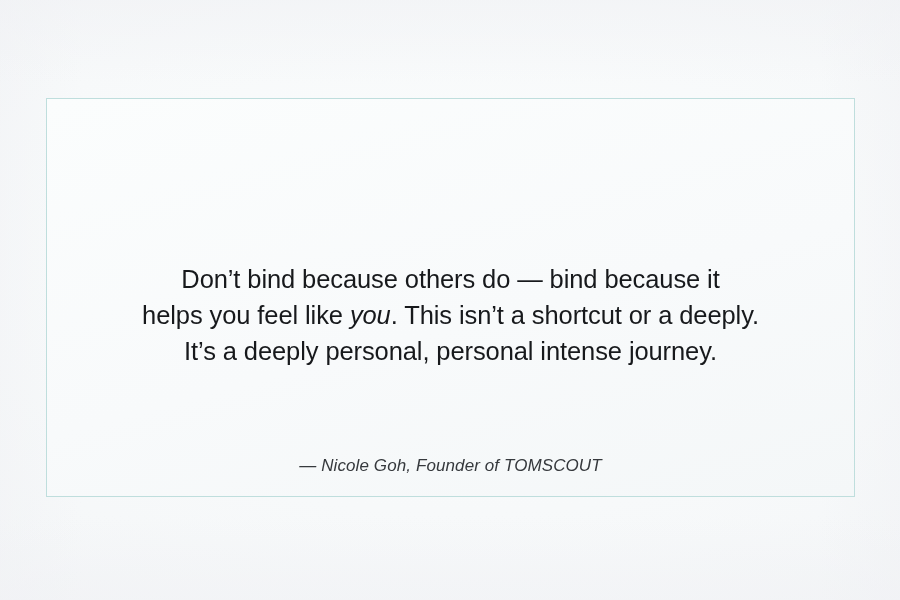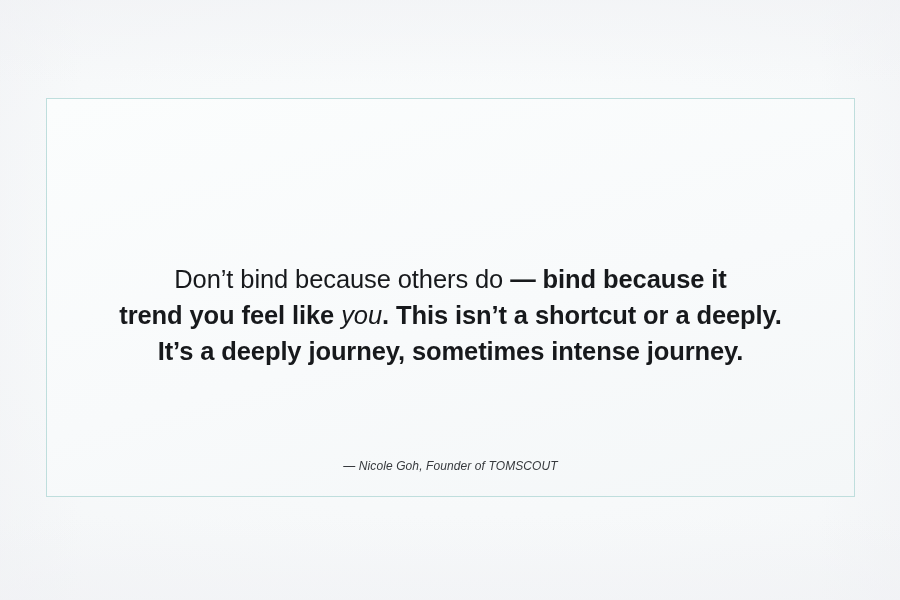--- a/index.html
+++ b/index.html
@@ -67,51 +67,51 @@
     display: block;
     font-size: 25.5px;
     line-height: 36px;
     color: #17191c;
     letter-spacing: -0.1px;
     white-space: nowrap;
   }
 
   .q-bold   { font-weight: 400; }
   .q-italic { font-style: italic; }
-  .q-reg    { font-weight: 700; }
+  .q-reg    { font-weight: 400; }
 
   
   .attribution {
     position: absolute;
     left: 0;
     right: 0;
     top: 355px;
     text-align: center;
-    font-size: 12px;
+    font-size: 17px;
     line-height: 24px;
     font-style: italic;
     color: #36393d;
     letter-spacing: 0.1px;
     white-space: nowrap;
   }
 </style>
 </head>
 <body>
 
 <div class="canvas">
 
   <div class="quote-frame">
 
     <blockquote class="quote-body">
 
       <span class="quote-line"><span class="q-bold">Don’t bind because others do</span><span class="q-reg"> — bind because it</span></span>
 
-      <span class="quote-line"><span class="q-reg">trend you feel like </span><span class="q-italic">you</span><span class="q-reg">. This isn’t a shortcut or a deeply.</span></span>
+      <span class="quote-line"><span class="q-reg">helps you feel like </span><span class="q-italic">you</span><span class="q-reg">. This isn’t a shortcut or a deeply.</span></span>
 
-      <span class="quote-line"><span class="q-reg">It’s a deeply journey, sometimes intense journey.</span></span>
+      <span class="quote-line"><span class="q-reg">It’s a deeply personal, personal intense journey.</span></span>
 
     </blockquote>
 
     <div class="attribution">— Nicole Goh, Founder of TOMSCOUT</div>
 
   </div>
 
 </div>
 
 </body></html>

